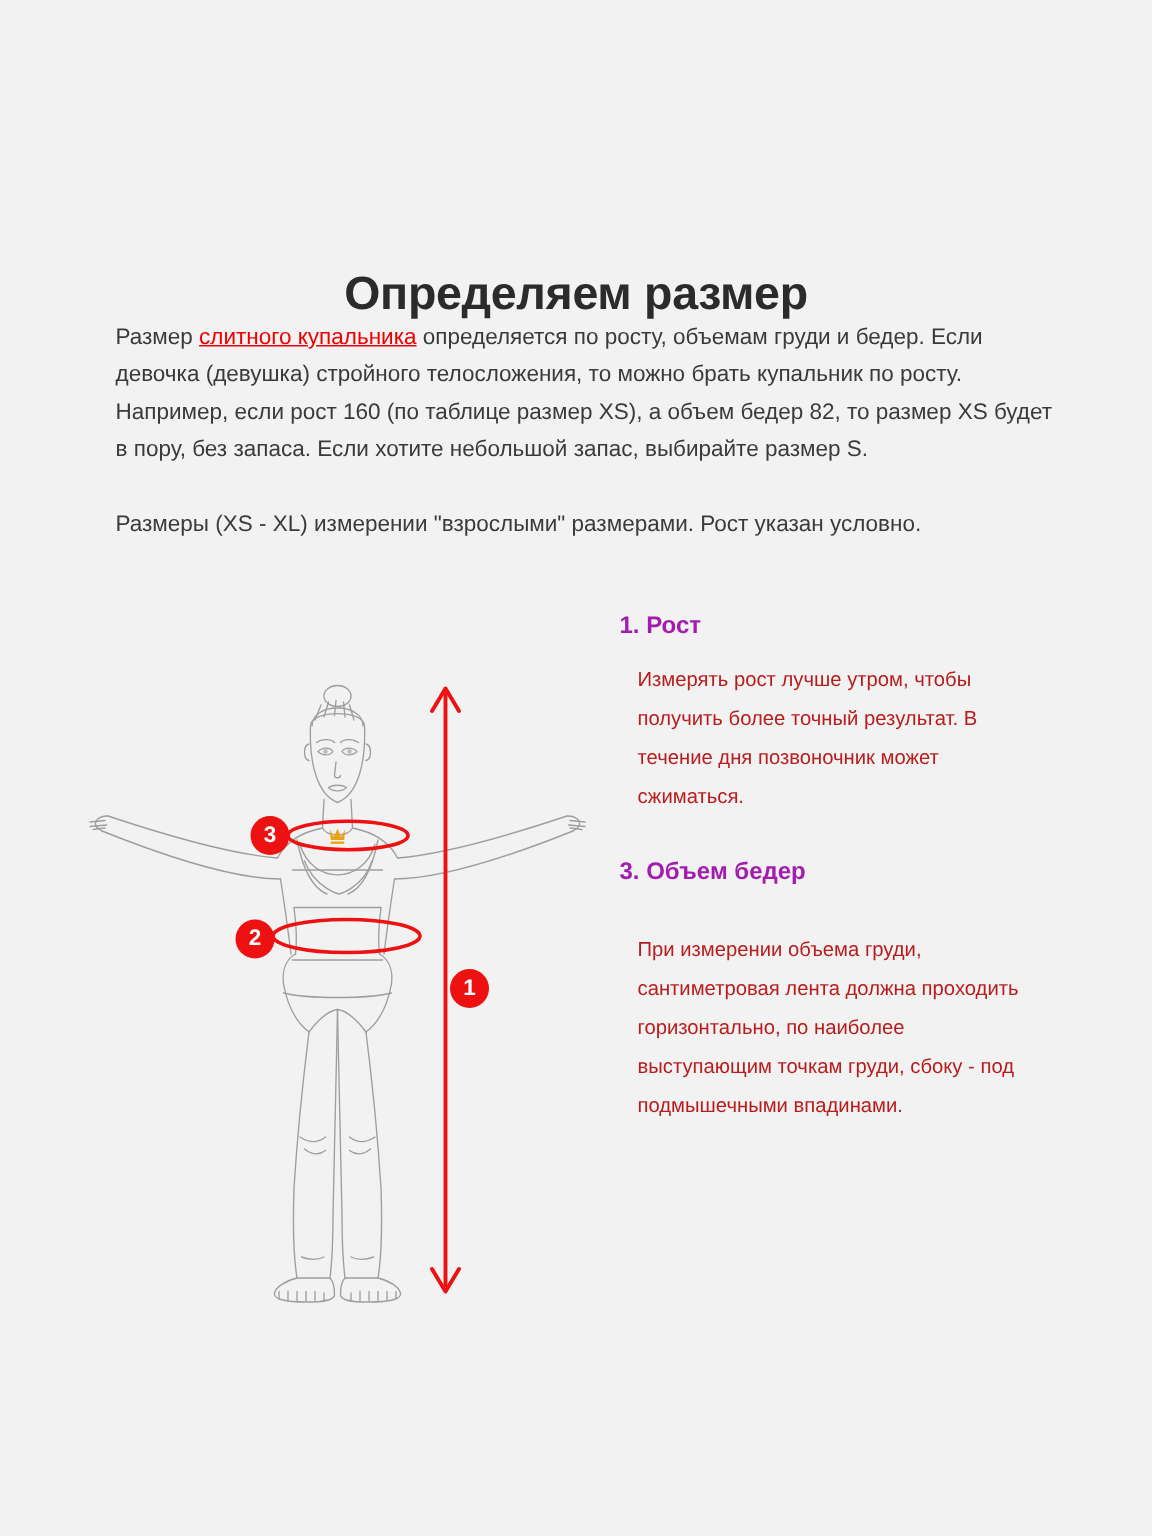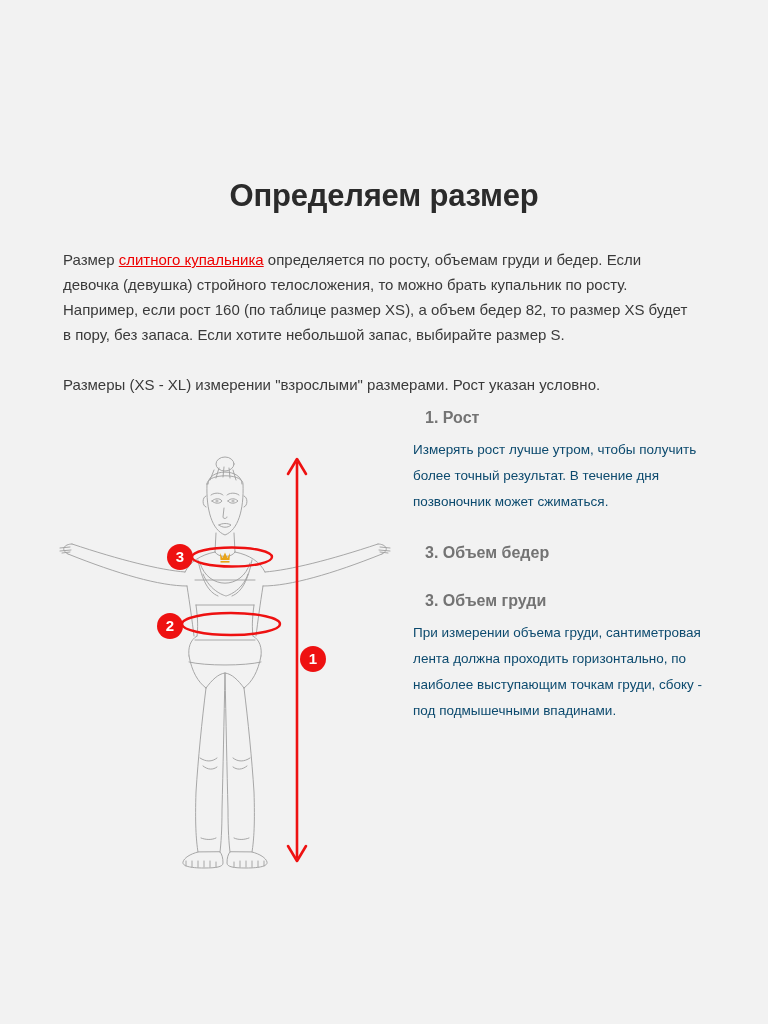--- a/index.html
+++ b/index.html
@@ -30,24 +30,23 @@
     text-align: center;
     font-size: 31px;
     font-weight: bold;
     color: #2b2b2b;
     letter-spacing: -0.2px;
   }
 
   
   .intro {
     position: absolute;
-    left: 63px;
+    left: 77px;
     top: 212px;
     width: 630px;
-    margin-top: 35px;
   }
   .intro p {
     margin: 0;
     font-size: 15px;
     line-height: 25px;
     color: #3a3a3a;
   }
   .intro p.second {
     margin-top: 25px;
   }
@@ -92,29 +91,29 @@
     top: 408px;
     width: 290px;
   }
   .section {
     margin-bottom: 28px;
   }
   .section:last-child { margin-bottom: 0; }
   .section-title {
     font-size: 16px;
     font-weight: bold;
-    color: #737373;
-    margin: 0 0 9px 12px;
+    color: #a21caf;
+    margin: 0 0 9px 0;
     line-height: 20px;
   }
   .section-body {
     font-size: 13.5px;
     line-height: 26px;
-    color: #0c4a6e;
-    margin: 0;
+    color: #b91c1c;
+    margin: 12px;
   }
 </style>
 </head>
 <body>
 
 <div class="page">
 
   <h1 class="page-title">Определяем размер</h1>
 
   <div class="intro">
@@ -231,18 +230,17 @@
 
   <div class="sections">
     <div class="section">
       <h2 class="section-title">1. Рост</h2>
       <p class="section-body">Измерять рост лучше утром, чтобы получить более точный результат. В течение дня позвоночник может сжиматься.</p>
     </div>
     <div class="section">
       <h2 class="section-title">3. Объем бедер</h2>
     </div>
     <div class="section">
-      <h2 class="section-title">3. Объем груди</h2>
       <p class="section-body">При измерении объема груди, сантиметровая лента должна проходить горизонтально, по наиболее выступающим точкам груди, сбоку - под подмышечными впадинами.</p>
     </div>
   </div>
 
 </div>
 
 </body></html>

